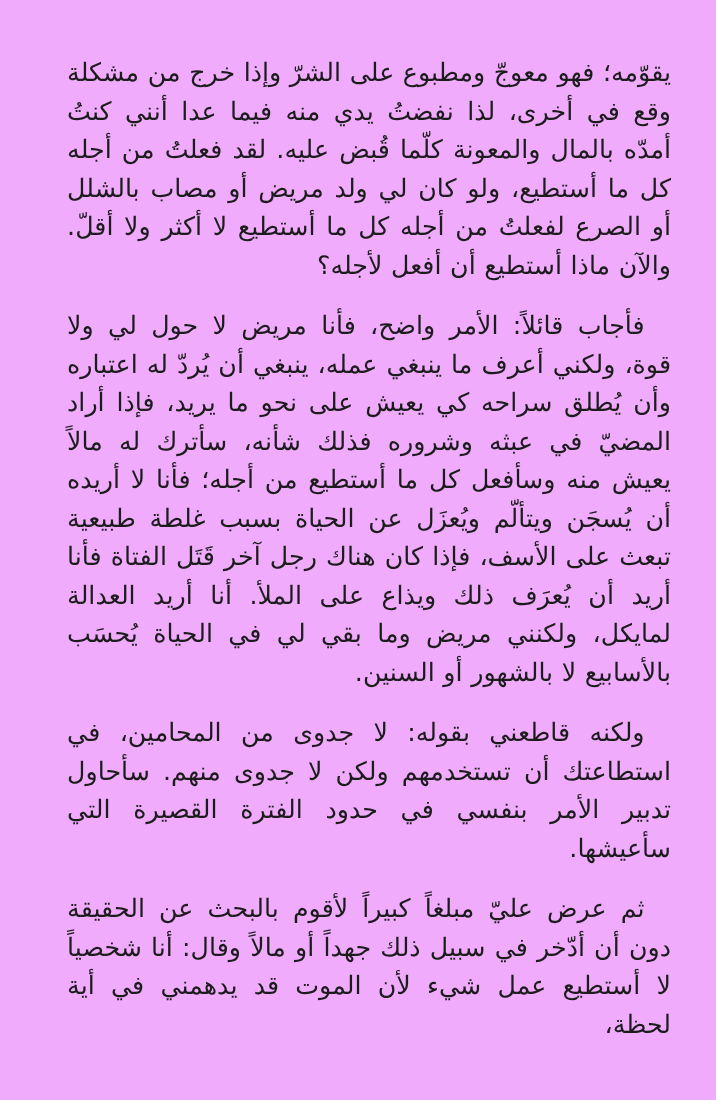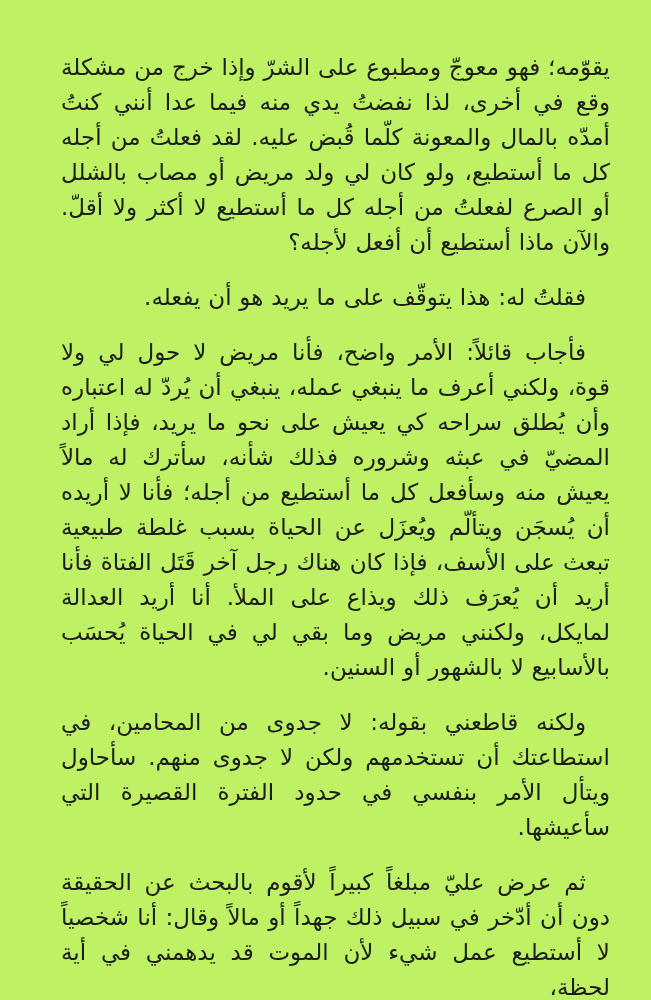--- a/index.html
+++ b/index.html
@@ -4,21 +4,21 @@
 <style>
   html, body {
     margin: 0;
     padding: 0;
     background: #ffffff;
   }
   .page {
     position: relative;
     width: 651px;
     height: 1000px;
-    background: #bef264;
+    background: #f0abfc;
     overflow: hidden;
   }
   .text-block {
     position: absolute;
     top: 50px;
     right: 41px;
     width: 549px;
     direction: rtl;
     unicode-bidi: embed;
     font-family: "DejaVu Sans", sans-serif;
@@ -39,18 +39,17 @@
   .text-block p.indent {
     text-indent: 24px;
   }
 </style>
 </head>
 <body>
 
 <div class="page">
   <div class="text-block">
     <p>يقوّمه؛ فهو معوجّ ومطبوع على الشرّ وإذا خرج من مشكلة وقع في أخرى، لذا نفضتُ يدي منه فيما عدا أنني كنتُ أمدّه بالمال والمعونة كلّما قُبض عليه. لقد فعلتُ من أجله كل ما أستطيع، ولو كان لي ولد مريض أو مصاب بالشلل أو الصرع لفعلتُ من أجله كل ما أستطيع لا أكثر ولا أقلّ. والآن ماذا أستطيع أن أفعل لأجله؟</p>
-    <p class="indent">فقلتُ له: هذا يتوقّف على ما يريد هو أن يفعله.</p>
     <p class="indent">فأجاب قائلاً: الأمر واضح، فأنا مريض لا حول لي ولا قوة، ولكني أعرف ما ينبغي عمله، ينبغي أن يُردّ له اعتباره وأن يُطلق سراحه كي يعيش على نحو ما يريد، فإذا أراد المضيّ في عبثه وشروره فذلك شأنه، سأترك له مالاً يعيش منه وسأفعل كل ما أستطيع من أجله؛ فأنا لا أريده أن يُسجَن ويتألّم ويُعزَل عن الحياة بسبب غلطة طبيعية تبعث على الأسف، فإذا كان هناك رجل آخر قَتَل الفتاة فأنا أريد أن يُعرَف ذلك ويذاع على الملأ. أنا أريد العدالة لمايكل، ولكنني مريض وما بقي لي في الحياة يُحسَب بالأسابيع لا بالشهور أو السنين.</p>
-    <p class="indent">ولكنه قاطعني بقوله: لا جدوى من المحامين، في استطاعتك أن تستخدمهم ولكن لا جدوى منهم. سأحاول ويتأل الأمر بنفسي في حدود الفترة القصيرة التي سأعيشها.</p>
+    <p class="indent">ولكنه قاطعني بقوله: لا جدوى من المحامين، في استطاعتك أن تستخدمهم ولكن لا جدوى منهم. سأحاول تدبير الأمر بنفسي في حدود الفترة القصيرة التي سأعيشها.</p>
     <p class="indent">ثم عرض عليّ مبلغاً كبيراً لأقوم بالبحث عن الحقيقة دون أن أدّخر في سبيل ذلك جهداً أو مالاً وقال: أنا شخصياً لا أستطيع عمل شيء لأن الموت قد يدهمني في أية لحظة،</p>
   </div>
 </div>
 
 </body></html>

